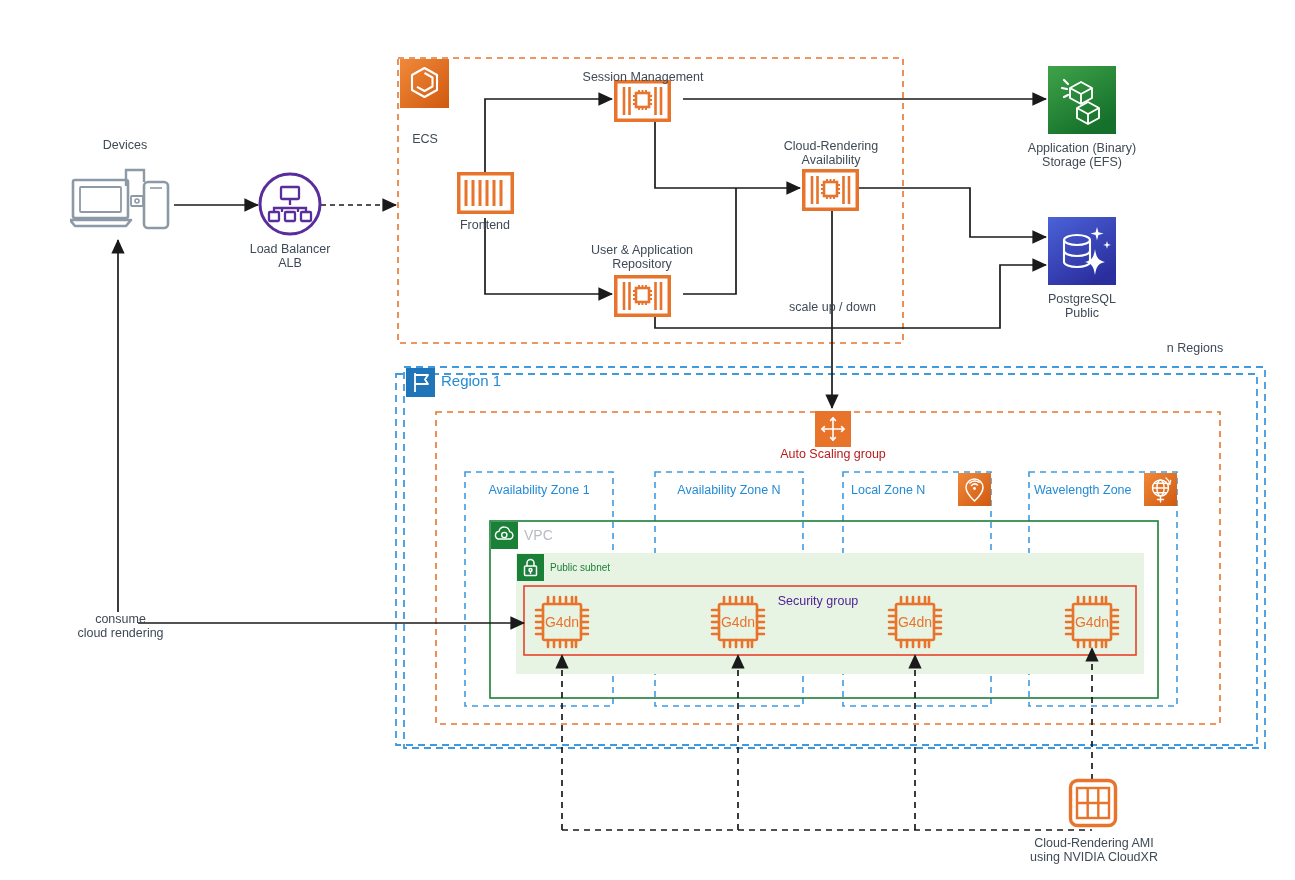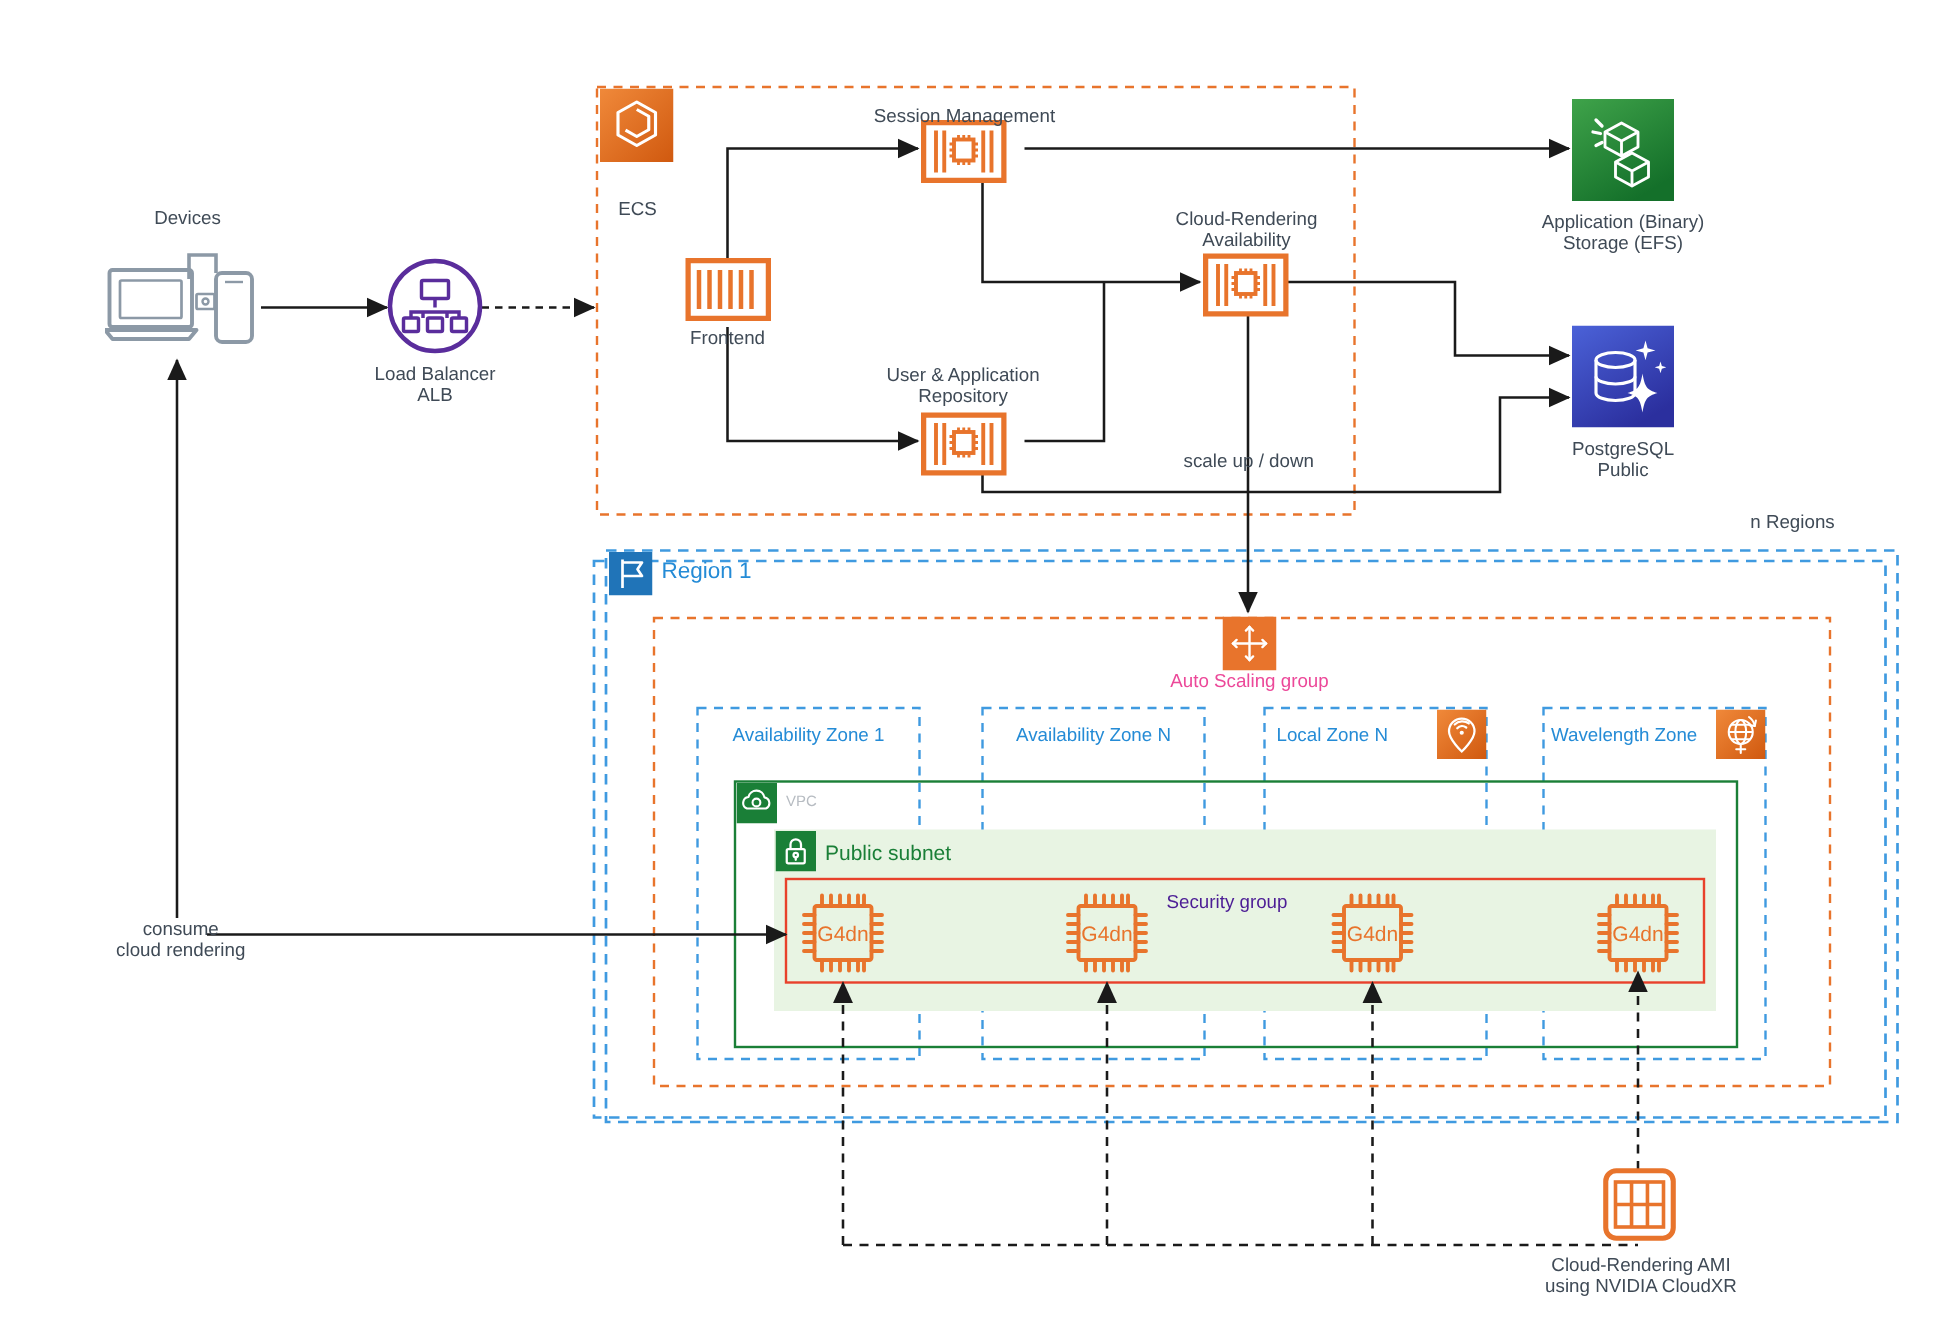--- a/index.html
+++ b/index.html
@@ -1,21 +1,21 @@
 <!DOCTYPE html>
 <html><head>
 <meta charset="utf-8">
 <style>
   html,body{margin:0;padding:0;background:#ffffff;}
   body{font-family:"Liberation Sans","DejaVu Sans",sans-serif;}
   #stage{position:relative;width:1295px;height:880px;background:#ffffff;overflow:hidden;}
   svg.layer{position:absolute;left:0;top:0;width:1295px;height:880px;overflow:visible;}
   .lbl{position:absolute;font-size:12.5px;color:#3f4a56;line-height:14px;text-align:center;white-space:pre;}
   .lbl.blue{color:#248bd6;}
-  .lbl.orange{color:#ec4899;}
+  .lbl.orange{color:#b91c1c;}
   .lbl.red{color:#4c1d95;}
   .lbl.green{color:#1a7f37;}
   .lbl.grey{color:#b7bcc2;}
   .lbl.left{text-align:left;}
   .ico{position:absolute;box-sizing:border-box;}
 </style>
 </head>
 <body>
 
 <div id="stage">
@@ -374,22 +374,22 @@
   <div class="lbl" style="left:770px;top:300px;width:125px;">scale up / down</div>
   <div class="lbl" style="left:1145px;top:341px;width:100px;">n Regions</div>
   <div class="lbl left blue" style="left:441px;top:374px;width:120px;font-size:15px;">Region 1</div>
   <div class="lbl orange" style="left:762px;top:447px;width:142px;">Auto Scaling group</div>
 
   <div class="lbl blue" style="left:476px;top:483px;width:126px;">Availability Zone 1</div>
   <div class="lbl blue" style="left:666px;top:483px;width:126px;">Availability Zone N</div>
   <div class="lbl left blue" style="left:851px;top:483px;width:110px;">Local Zone N</div>
   <div class="lbl left blue" style="left:1034px;top:483px;width:115px;">Wavelength Zone</div>
 
-  <div class="lbl left grey" style="left:524px;top:528px;width:70px;font-size:10px;">VPC</div>
-  <div class="lbl left green" style="left:550px;top:561px;width:130px;font-size:14px;">Public subnet</div>
+  <div class="lbl left grey" style="left:524px;top:528px;width:70px;font-size:14px;">VPC</div>
+  <div class="lbl left green" style="left:550px;top:561px;width:130px;font-size:10px;">Public subnet</div>
   <div class="lbl red" style="left:728px;top:594px;width:180px;">Security group</div>
 
   <div class="lbl" style="left:58px;top:612px;width:125px;">consume
 cloud rendering</div>
   <div class="lbl" style="left:1000px;top:836px;width:188px;">Cloud-Rendering AMI
 using NVIDIA CloudXR</div>
 
 </div>
 
 </body></html>

